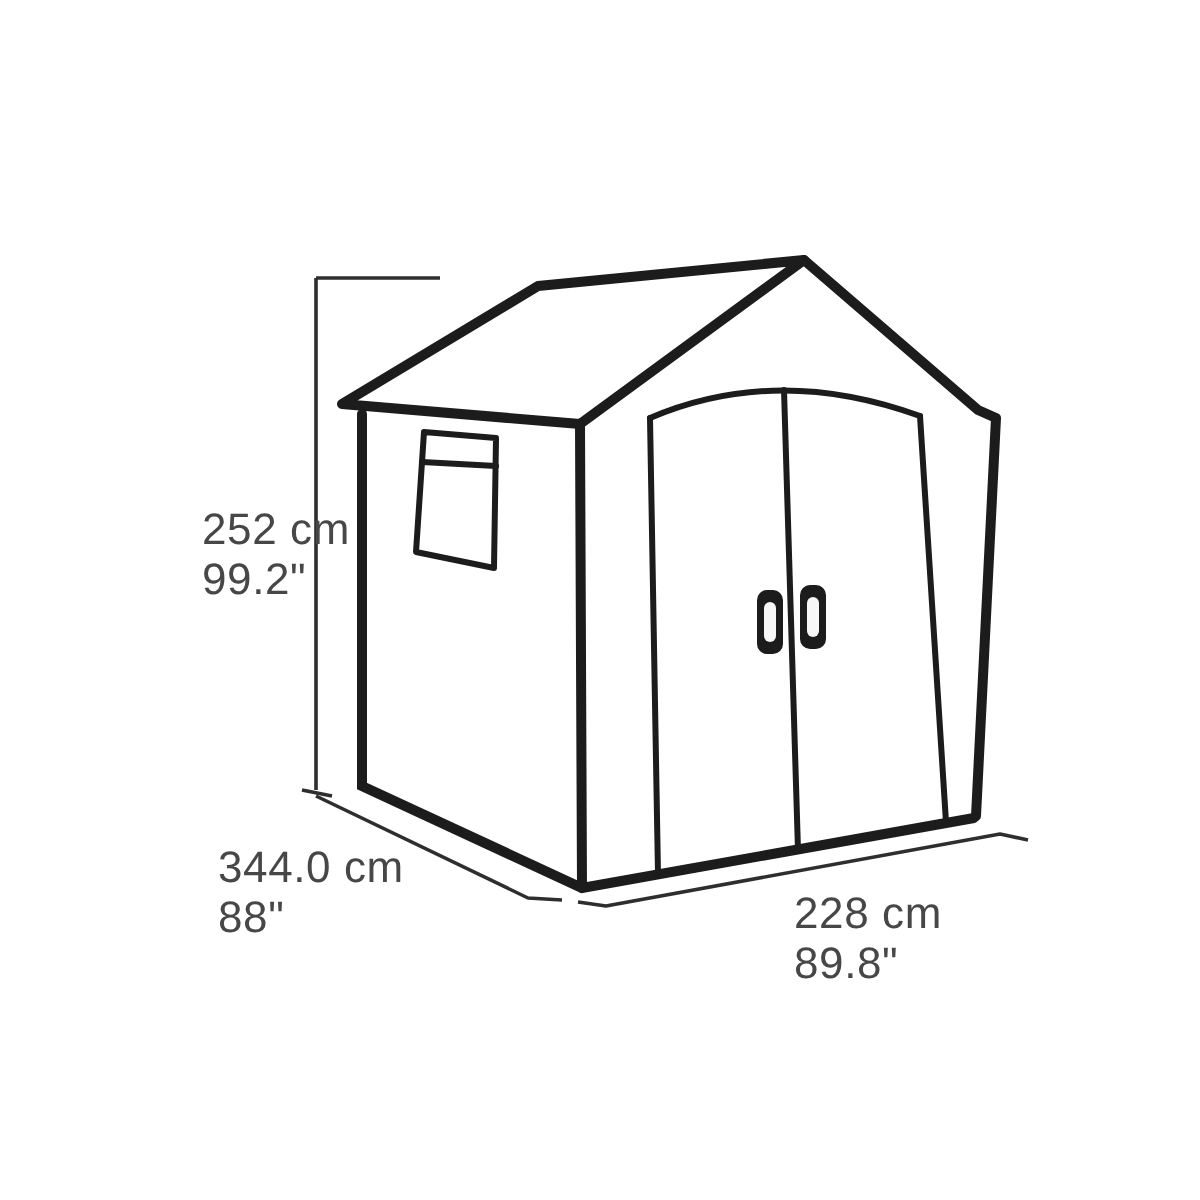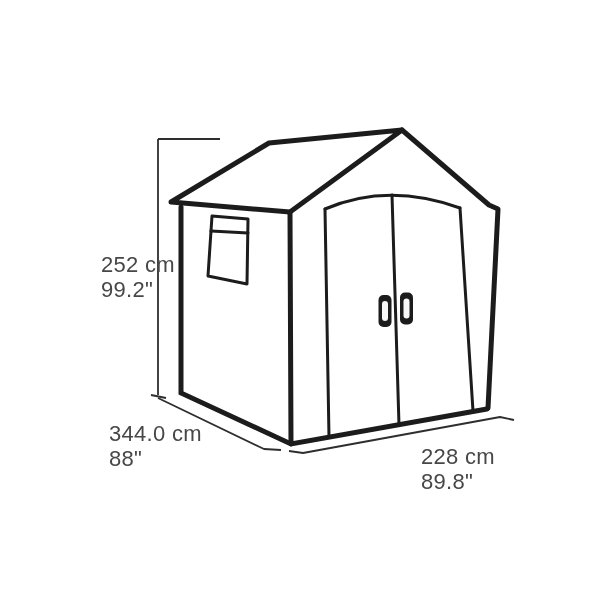--- a/index.html
+++ b/index.html
@@ -74,18 +74,18 @@
   <div class="dim-label" style="left:62px; top:252px;margin-left:39px;">
     <span>252 cm</span>
     <span>99.2"</span>
   </div>
 
   <div class="dim-label" style="left:109px; top:421px;">
     <span>344.0 cm</span>
     <span>88"</span>
   </div>
 
-  <div class="dim-label" style="left:397px; top:444px;margin-left:24px;">
+  <div class="dim-label" style="left:397px; top:444px;">
     <span>228 cm</span>
     <span>89.8"</span>
   </div>
 
 </div>
 
 </body></html>

